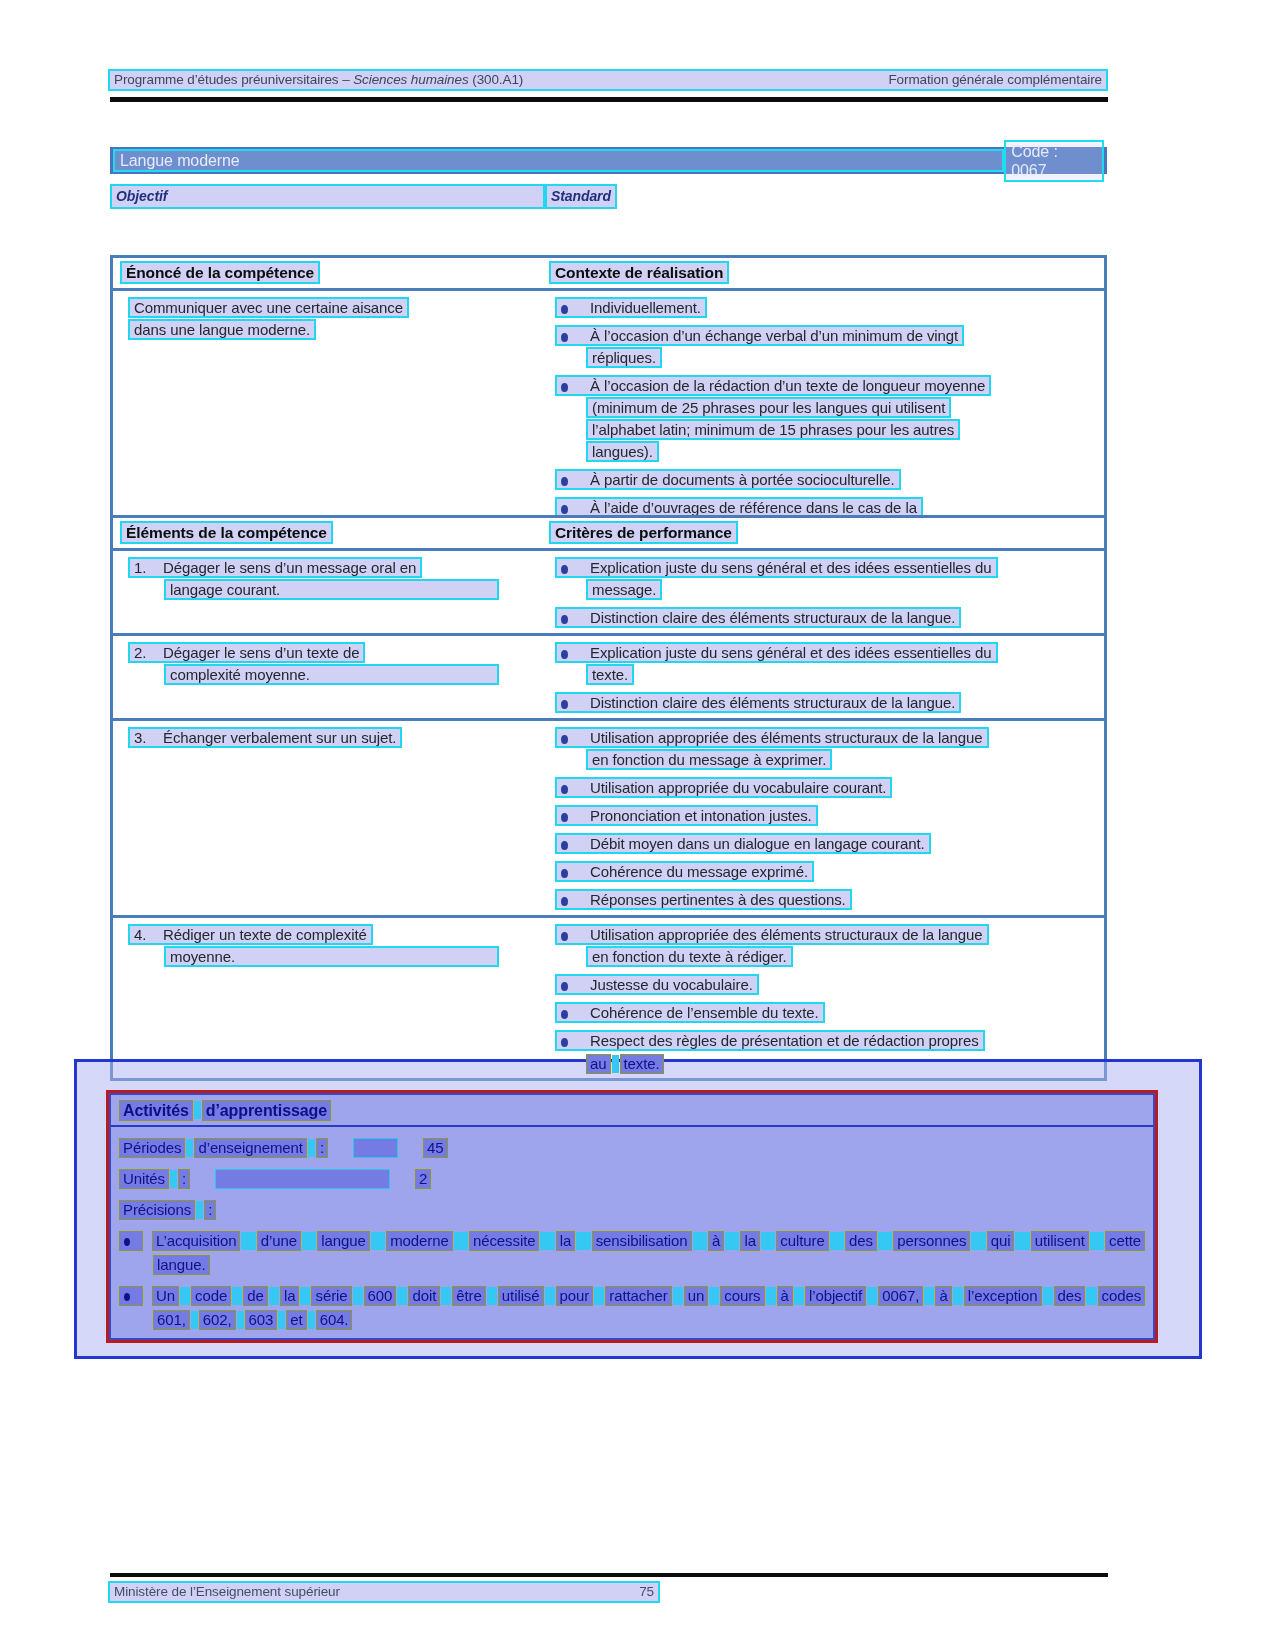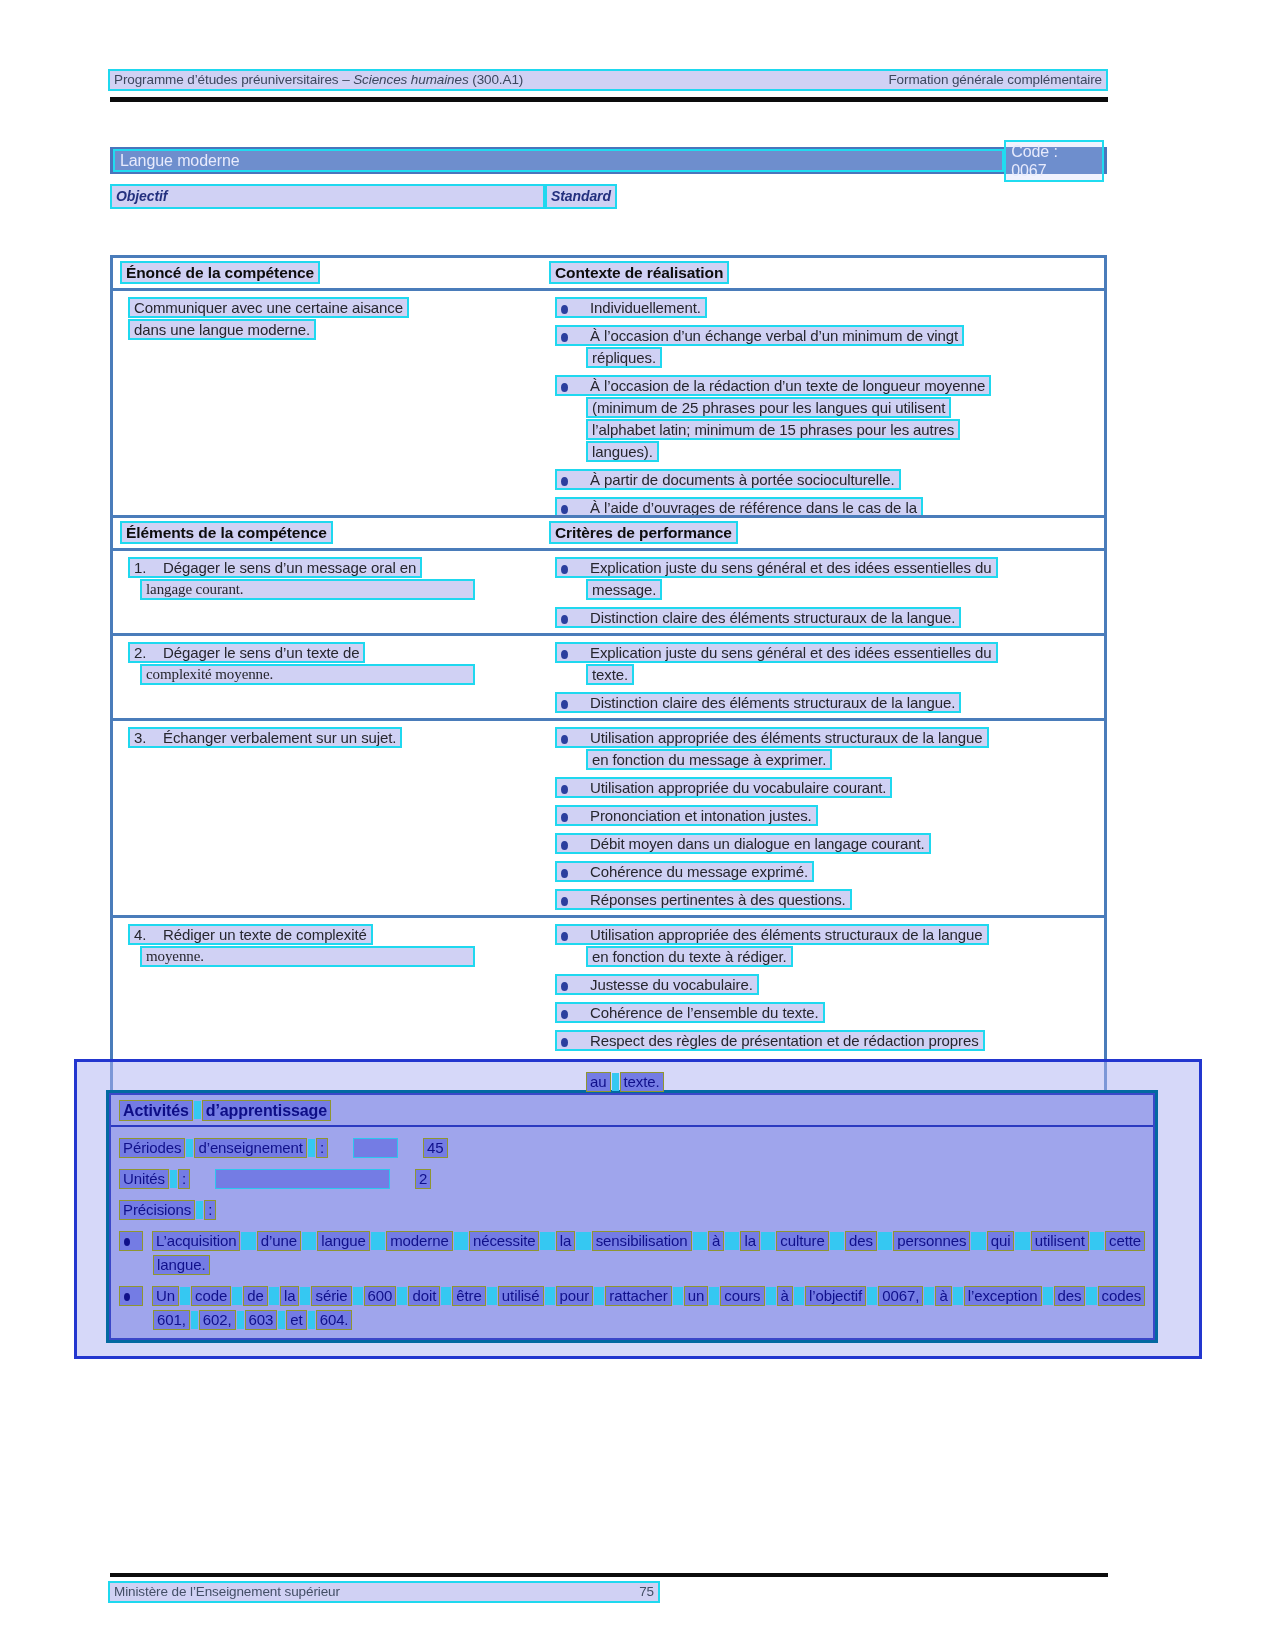--- a/index.html
+++ b/index.html
@@ -7,21 +7,21 @@
         font-family:"Liberation Sans",sans-serif;color:#24242e;letter-spacing:-0.1px;}
 
   
   .line{height:22px;white-space:nowrap;}
   .hl{display:inline-block;box-sizing:border-box;background:#d0d1f4;border:2px solid #1fd8ef;
       padding:0 4px;font-size:15px;line-height:17px;color:#26262e;vertical-align:top;}
   .dot{display:inline-block;width:7px;height:9px;border-radius:50%;background:#2b3f9e;
        margin-right:22px;vertical-align:-1px;}
   .num{display:inline-block;width:29px;}
   .cont{margin-left:31px;}
-  .cont2{margin-left:12px;font-family:Liberation Serif, serif;}
+  .cont2{margin-left:36px;}
   .stretch{min-width:335px;}
   .item{margin-bottom:6px;}
   .item:last-child{margin-bottom:0;}
 
   
   .running-header{position:absolute;left:108px;top:69px;width:1000px;}
   .running-header .hl{width:100%;display:flex;justify-content:space-between;
       font-size:13.5px;color:#3d475e;line-height:18px;}
   .rule-top{position:absolute;left:110px;top:97px;width:998px;height:5px;background:#0c0c0c;}
   .rule-bottom{position:absolute;left:110px;top:1573px;width:998px;height:4px;background:#0c0c0c;}
@@ -60,25 +60,25 @@
       background:rgba(173,178,243,0.5);border:3px solid #2336cf;box-sizing:border-box;
       z-index:5;pointer-events:none;}
 
   
   .words{display:flex;align-items:center;min-width:0;}
   .words.just{flex:1;}
   .w{display:inline-block;box-sizing:border-box;background:#747ce4;border:1px solid #8f962f;
      color:#10108a;padding:0 3px;font-size:15px;line-height:18px;white-space:nowrap;}
   .sp{flex:0 0 7px;height:18px;background:#35c8f2;margin:0 1px;}
   .just .sp{flex:1 1 8px;}
-  .elev{position:relative;z-index:7;margin-left:31px;margin-top:20px;}
+  .elev{position:relative;z-index:7;margin-left:31px;margin-top:2px;}
 
   
   .act-box{position:absolute;left:106px;top:1090px;width:1052px;box-sizing:border-box;
-      border:3px solid #0369a1;background:#9fa5ec;z-index:6;}
+      border:3px solid #b91c1c;background:#9fa5ec;z-index:6;}
   .act-inner{border:2px solid #3a47c8;padding:0 8px 8px;}
   .act-head{display:flex;align-items:center;height:30px;border-bottom:2px solid #2b3ac0;
       margin:0 -8px;padding:0 8px;}
   .act-head .w{font-weight:bold;font-size:16px;color:#0d0d86;line-height:19px;}
   .act-row{margin-top:11px;display:flex;align-items:flex-start;line-height:20px;gap:19px;}
   .fillbox{display:inline-block;box-sizing:border-box;height:20px;background:#747ce4;
       border:1px solid #2cc6ee;margin:0 6px;}
   .f-sm{width:45px;}
   .f-lg{width:175px;}
   .bline{display:flex;align-items:stretch;margin-top:11px;}

